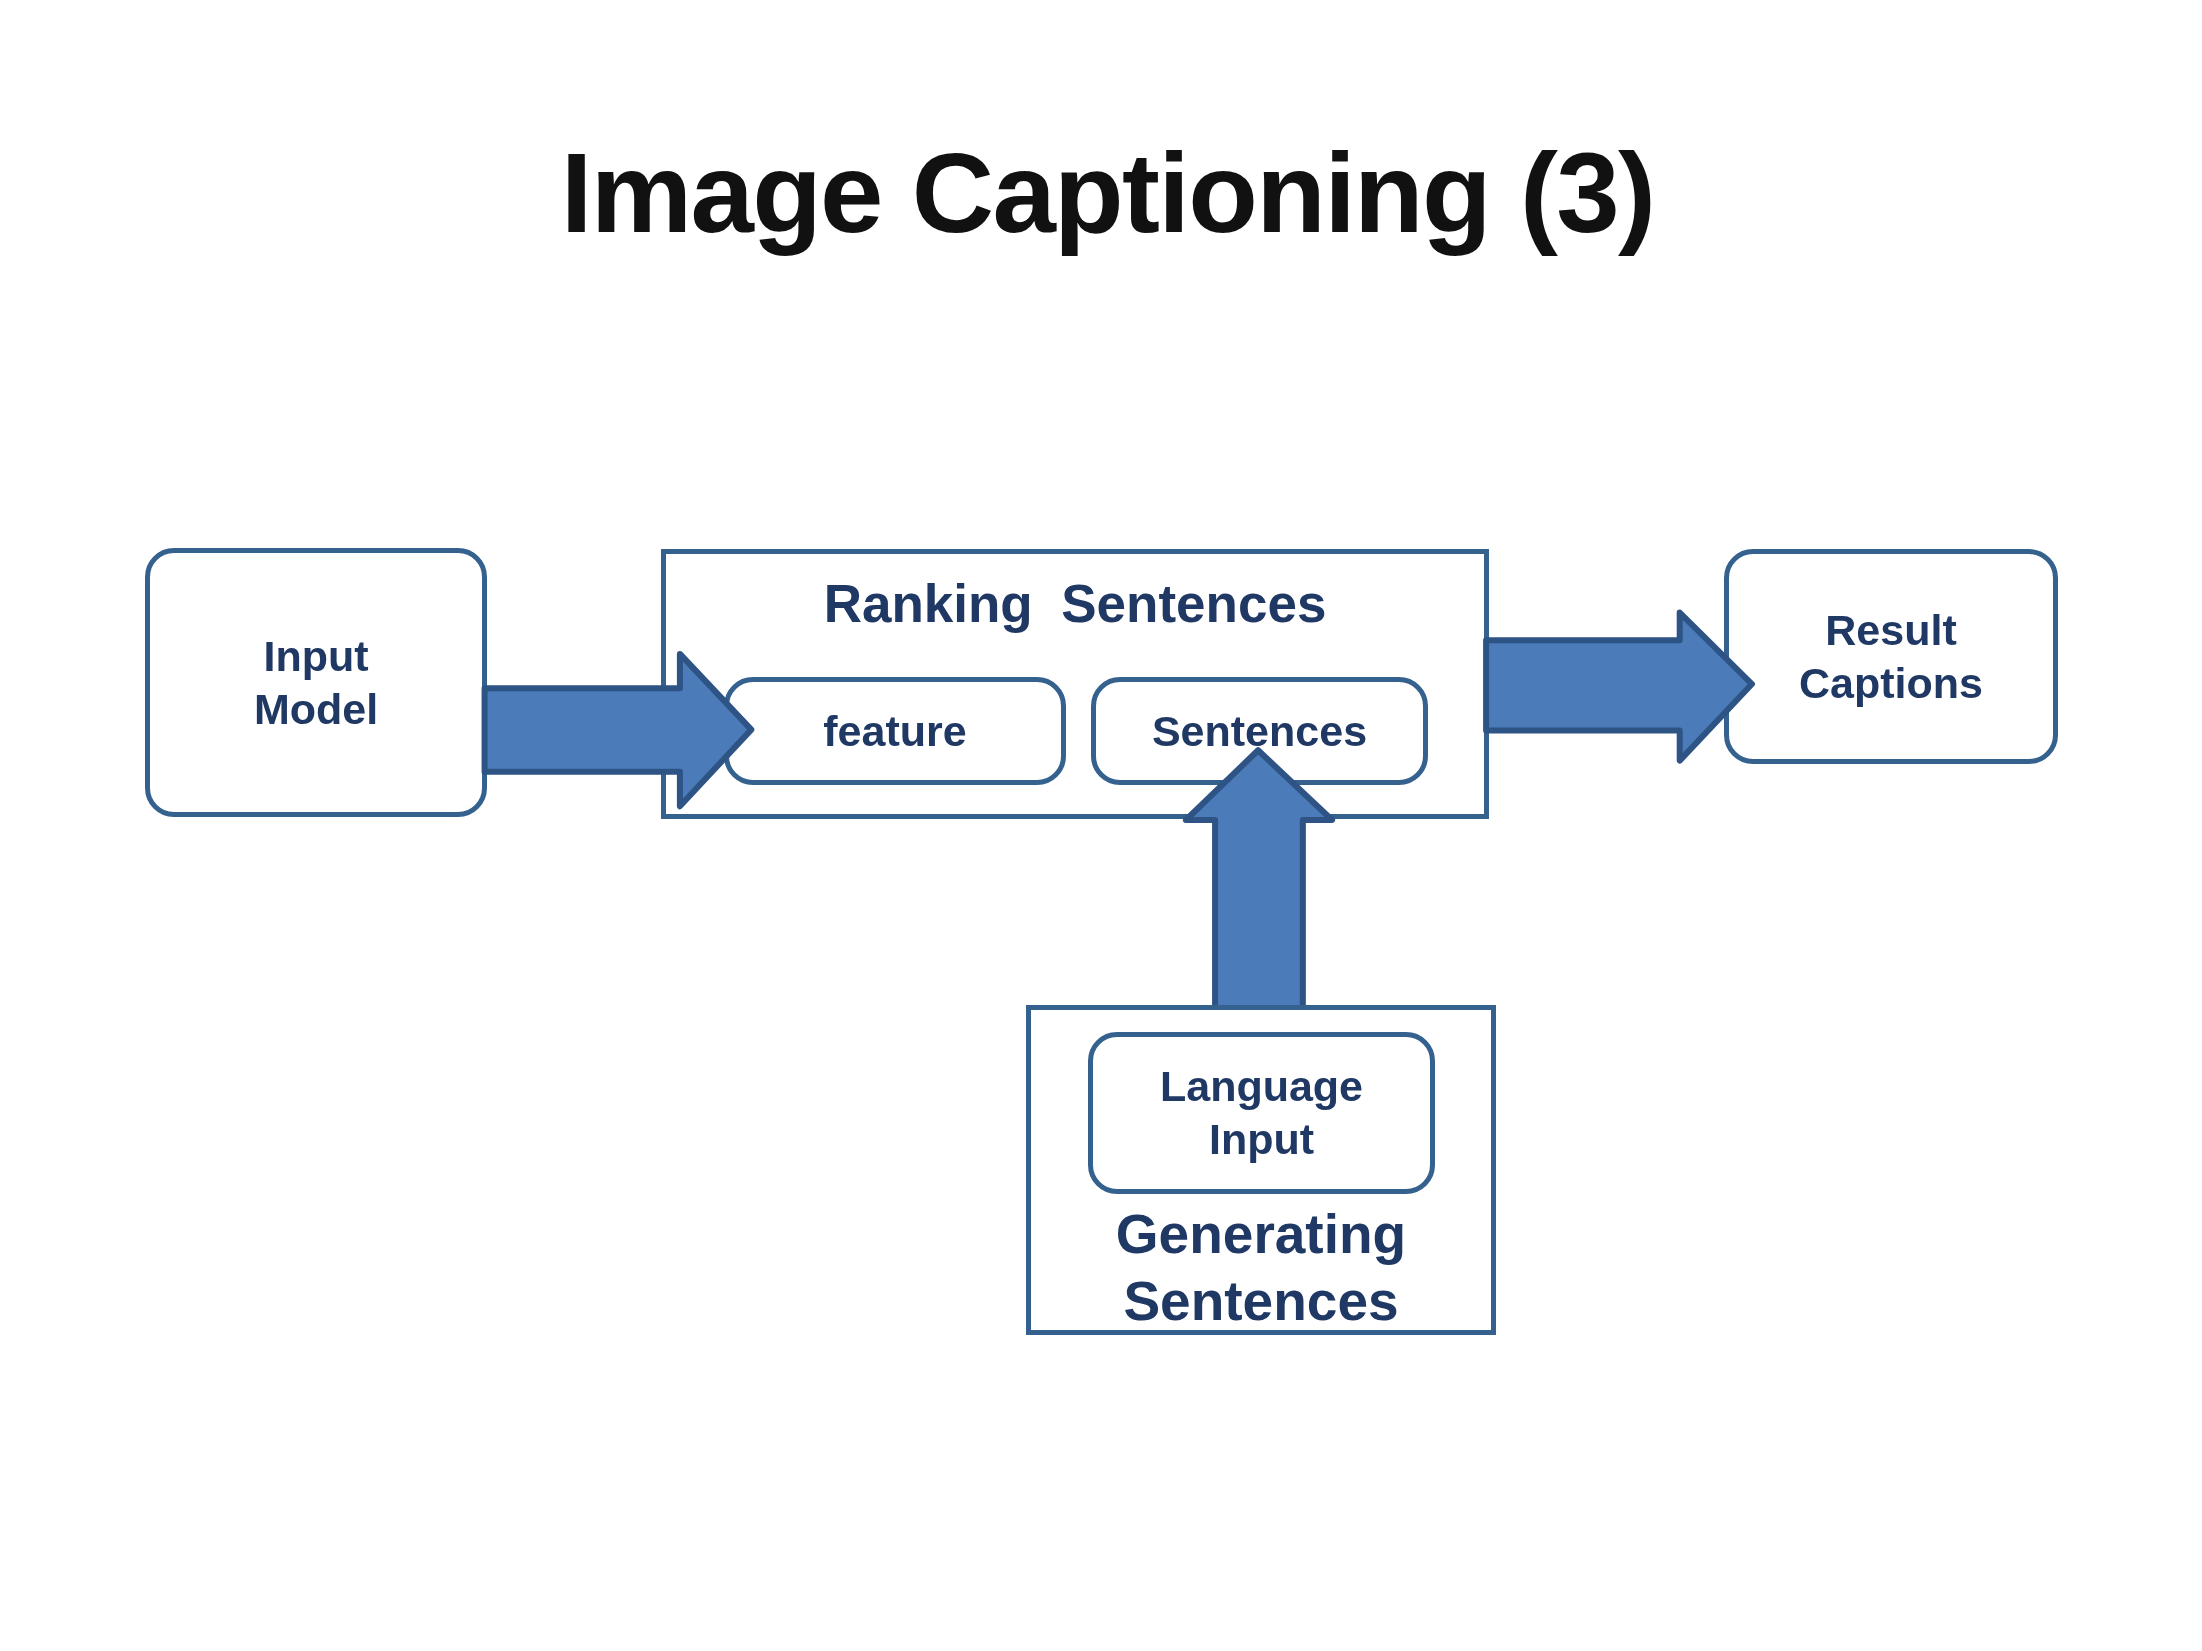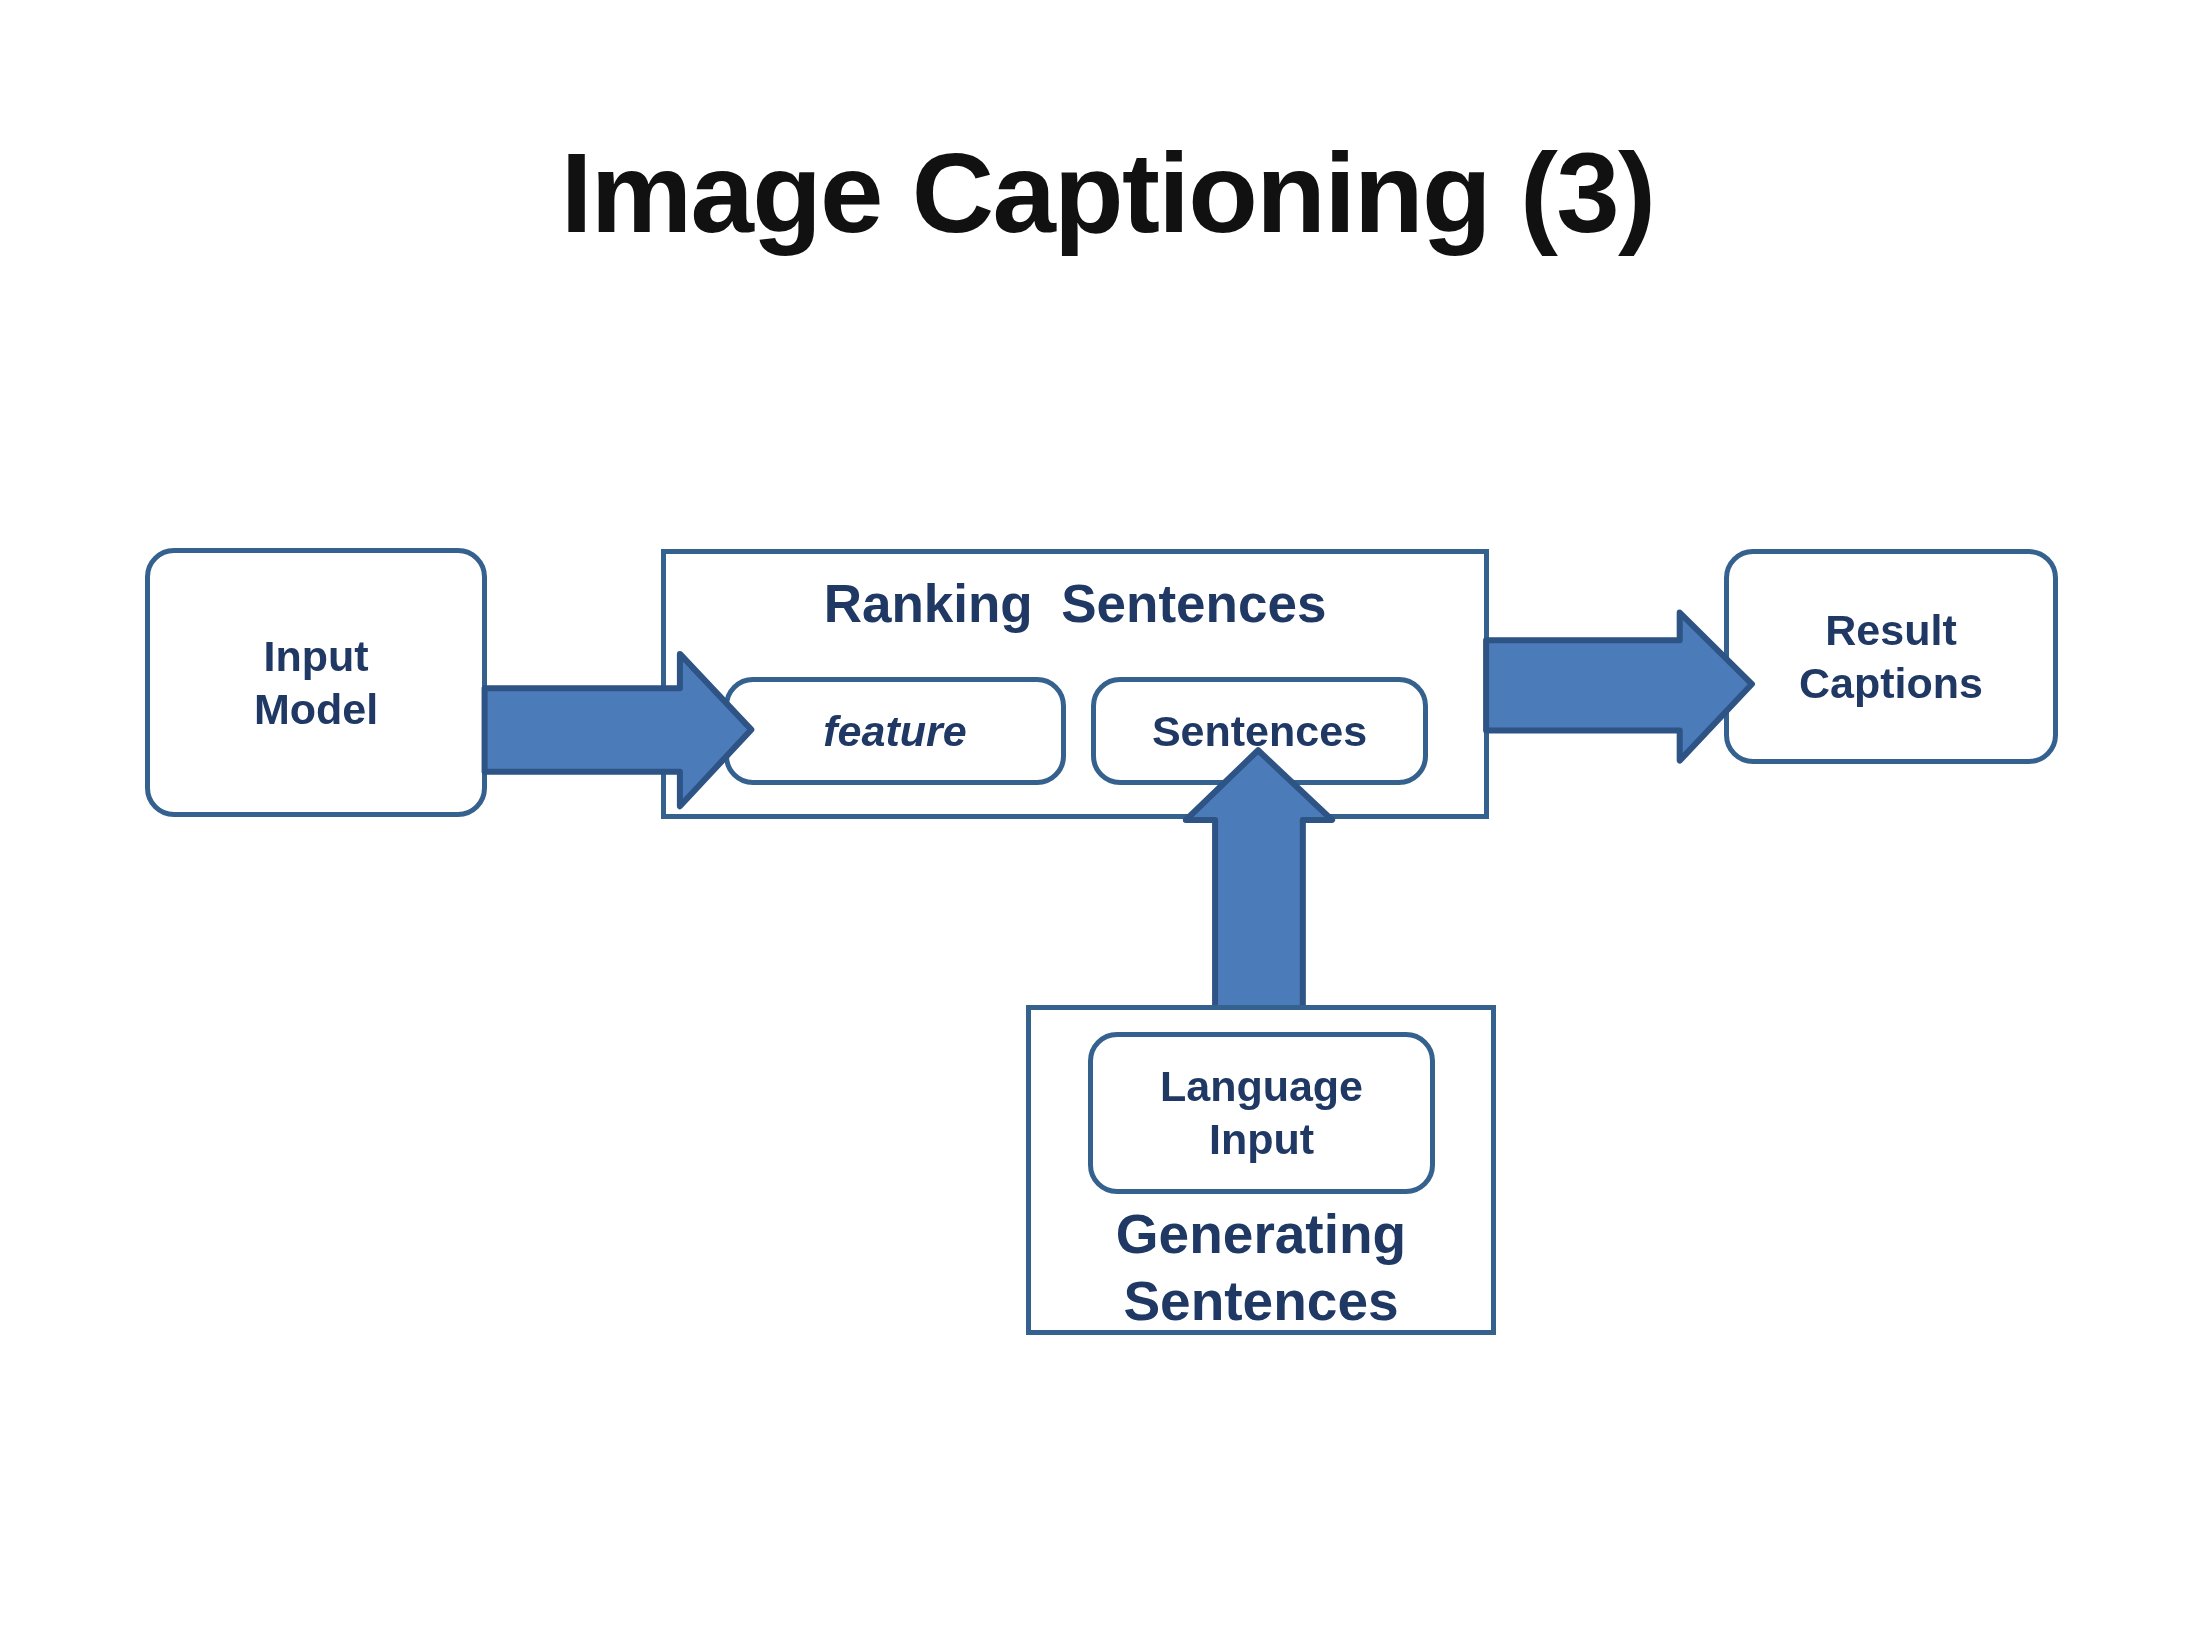--- a/index.html
+++ b/index.html
@@ -47,21 +47,21 @@
     position: absolute;
     top: 19px;
     left: 0;
     width: 100%;
     text-align: center;
     font-size: 53px;
     font-weight: bold;
     word-spacing: 13.8px;
     color: var(--label-text, #1f3864);
   }
-  #feature-box   { left: 724px;  top: 677px; width: 342px; height: 108px; font-size: 43px; font-style: italic; }
+  #feature-box   { left: 724px;  top: 677px; width: 342px; height: 108px; font-size: 43px; }
   #sentences-box { left: 1091px; top: 677px; width: 337px; height: 108px; font-size: 43px; }
   #result-box    { left: 1724px; top: 549px; width: 334px; height: 215px; font-size: 43px; line-height: 53px; }
   #generating-box { left: 1026px; top: 1005px; width: 470px; height: 330px; z-index: 3; }
   #language-box  { left: 57px; top: 22.4px; width: 347px; height: 162px; font-size: 43px; line-height: 53px; z-index: 4; }
   .generating-label {
     position: absolute;
     top: 191px;
     left: 0;
     width: 100%;
     text-align: center;

